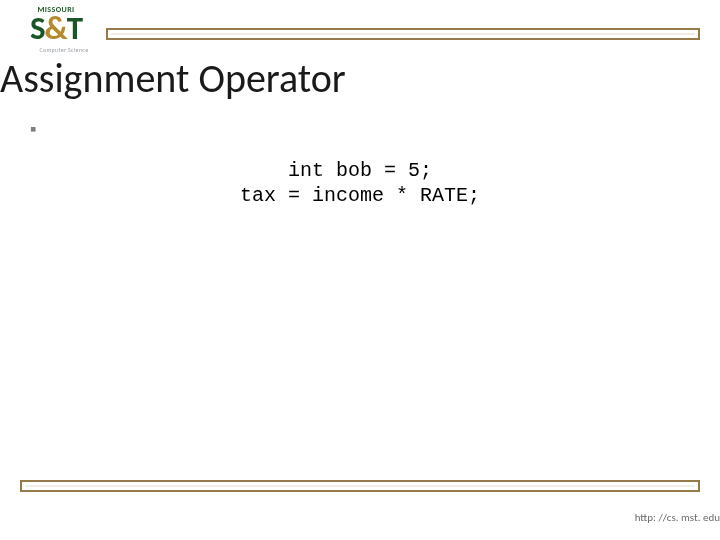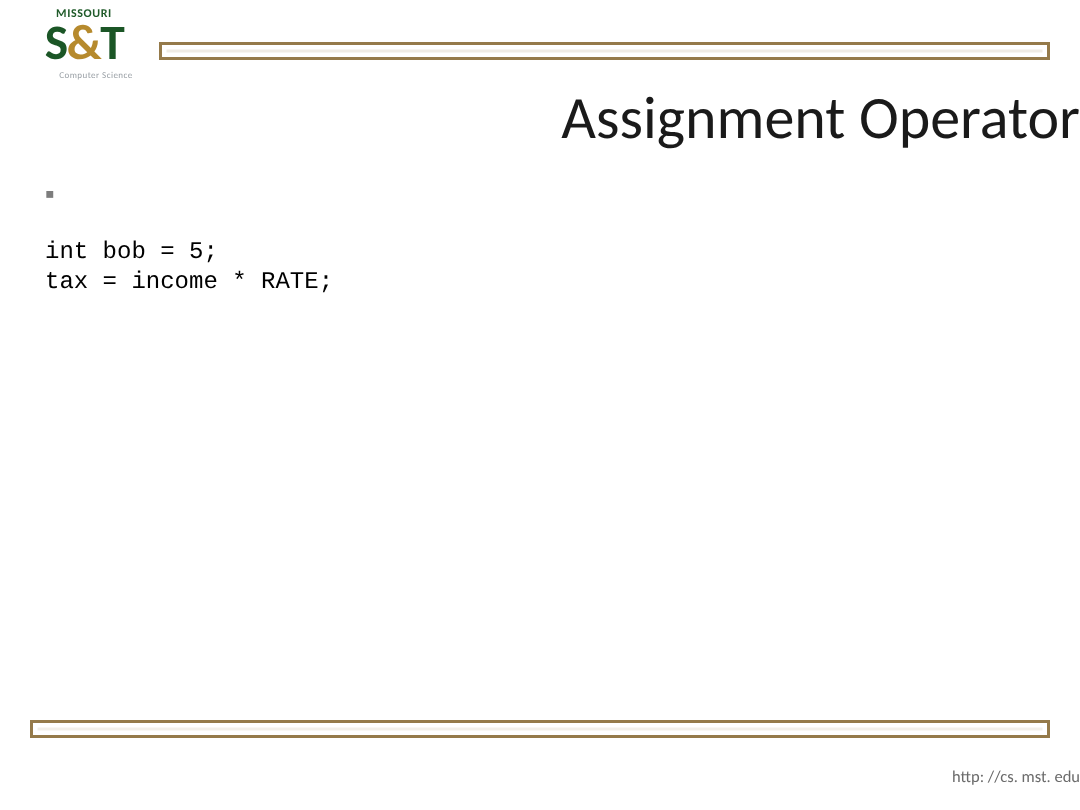--- a/index.html
+++ b/index.html
@@ -5,26 +5,26 @@
   * { box-sizing: border-box; margin: 0; padding: 0; }
   html, body { width: 720px; height: 540px; font-family: Calibri, "Segoe UI", sans-serif; background: #fff; color: #000; }
   .slide { position: relative; width: 720px; height: 540px; background: #fff; text-decoration: underline; }
   .top-rule { position: absolute; top: 28px; left: 106px; right: 20px; height: 12px; border: 2px solid #957a4a; background: #fff; }
   .top-rule-inner { position: absolute; top: 3px; left: 3px; right: 3px; bottom: 3px; background: #957a4a; opacity: 0.15; }
   .logo { position: absolute; top: 4px; left: 10px; width: 92px; height: 58px; display: flex; flex-direction: column; align-items: center; }
   .logo-top { font-size: 8px; letter-spacing: 0.4px; color: #205b2a; font-weight: 600; }
   .logo-mid { font-size: 33px; font-weight: 800; color: #1b5626; line-height: 0.9; letter-spacing: -1px; }
   .logo-mid .amp { color: #b68a2d; }
   .logo-sub { font-size: 6px; color: #9aa0a6; letter-spacing: 0.3px; margin-top: 2px; margin-left: 16px; }
-  .title { position: absolute; top: 54px; left: 0; right: 0; text-align: right; font-size: 40px; font-weight: 400; color: #1a1a1a; }
+  .title { position: absolute; top: 54px; left: 0; right: 0; text-align: left; font-size: 40px; font-weight: 400; color: #1a1a1a; }
   .content { position: absolute; top: 118px; left: 30px; right: 30px; }
   .bullet-row { display: flex; align-items: baseline; margin-bottom: 18px; }
   .bullet { width: 18px; font-size: 18px; color: #7d7d7d; flex: none; }
   .bullet-text { font-size: 27px; font-weight: 400; color: #000; }
-  .code { font-family: "Courier New", Courier, monospace; font-size: 16px; line-height: 1.25; white-space: pre; margin-top: 8px; color: #000; }
+  .code { font-family: "Courier New", Courier, monospace; font-size: 20px; line-height: 1.25; white-space: pre; margin-top: 8px; color: #000; text-align: center; }
   .code-block2 { margin-top: 36px; }
   .bottom-rule { position: absolute; bottom: 48px; left: 20px; right: 20px; height: 12px; border: 2px solid #957a4a; background: #fff; }
   .bottom-rule-inner { position: absolute; top: 3px; left: 3px; right: 3px; bottom: 3px; background: #957a4a; opacity: 0.12; }
   .footer { position: absolute; bottom: 16px; left: 0; right: 0; text-align: right; font-size: 11px; color: #6b6b6b; }
 </style>
 </head>
 <body>
 
 <div class="slide">
 

